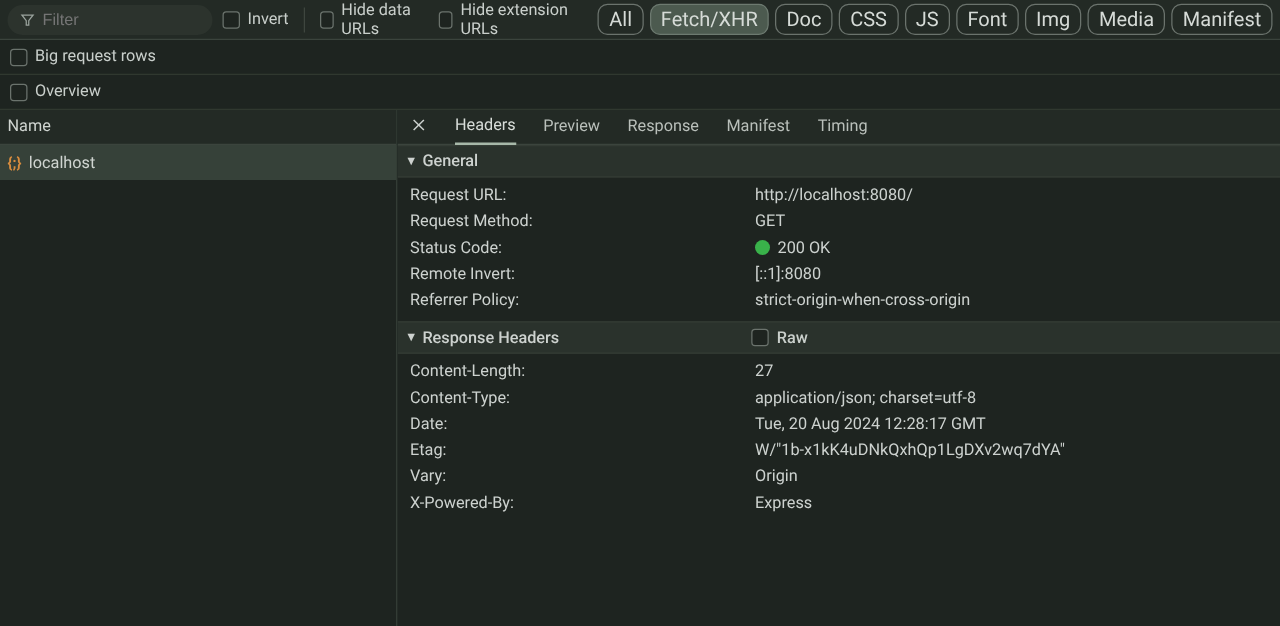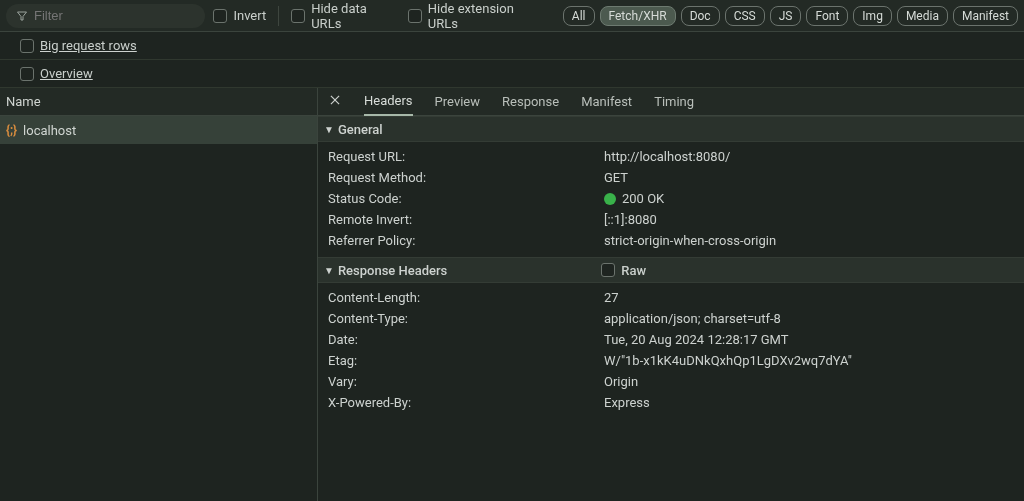--- a/index.html
+++ b/index.html
@@ -61,40 +61,39 @@
     height: 20px;
     background: #3e463f;
     margin: 0 4px;
   }
   .spacer { flex: 1; }
   .pills { display: flex; gap: 5px; }
   .pill {
     border: 1px solid #6b736d;
     border-radius: 8px;
     padding: 2px 8px;
-    font-size: 12px;
+    font-size: 16px;
     color: #d6dbd7;
     cursor: pointer;
     background: transparent;
   }
   .pill.active {
     background: #4c5a4f;
     border-color: #6d7a70;
   }
 
   
   .subrow {
     display: flex;
     align-items: center;
     height: 28px;
-    padding: 0 20px;
+    padding: 0 8px;
     gap: 8px;
     border-bottom: 1px solid #30382f;
     background: #1e2420;
-    text-decoration: underline;
   }
 
   
   .split {
     display: flex;
     height: calc(501px - 32px - 28px - 28px);
   }
   .left {
     width: 318px;
     border-right: 1px solid #3b443d;

